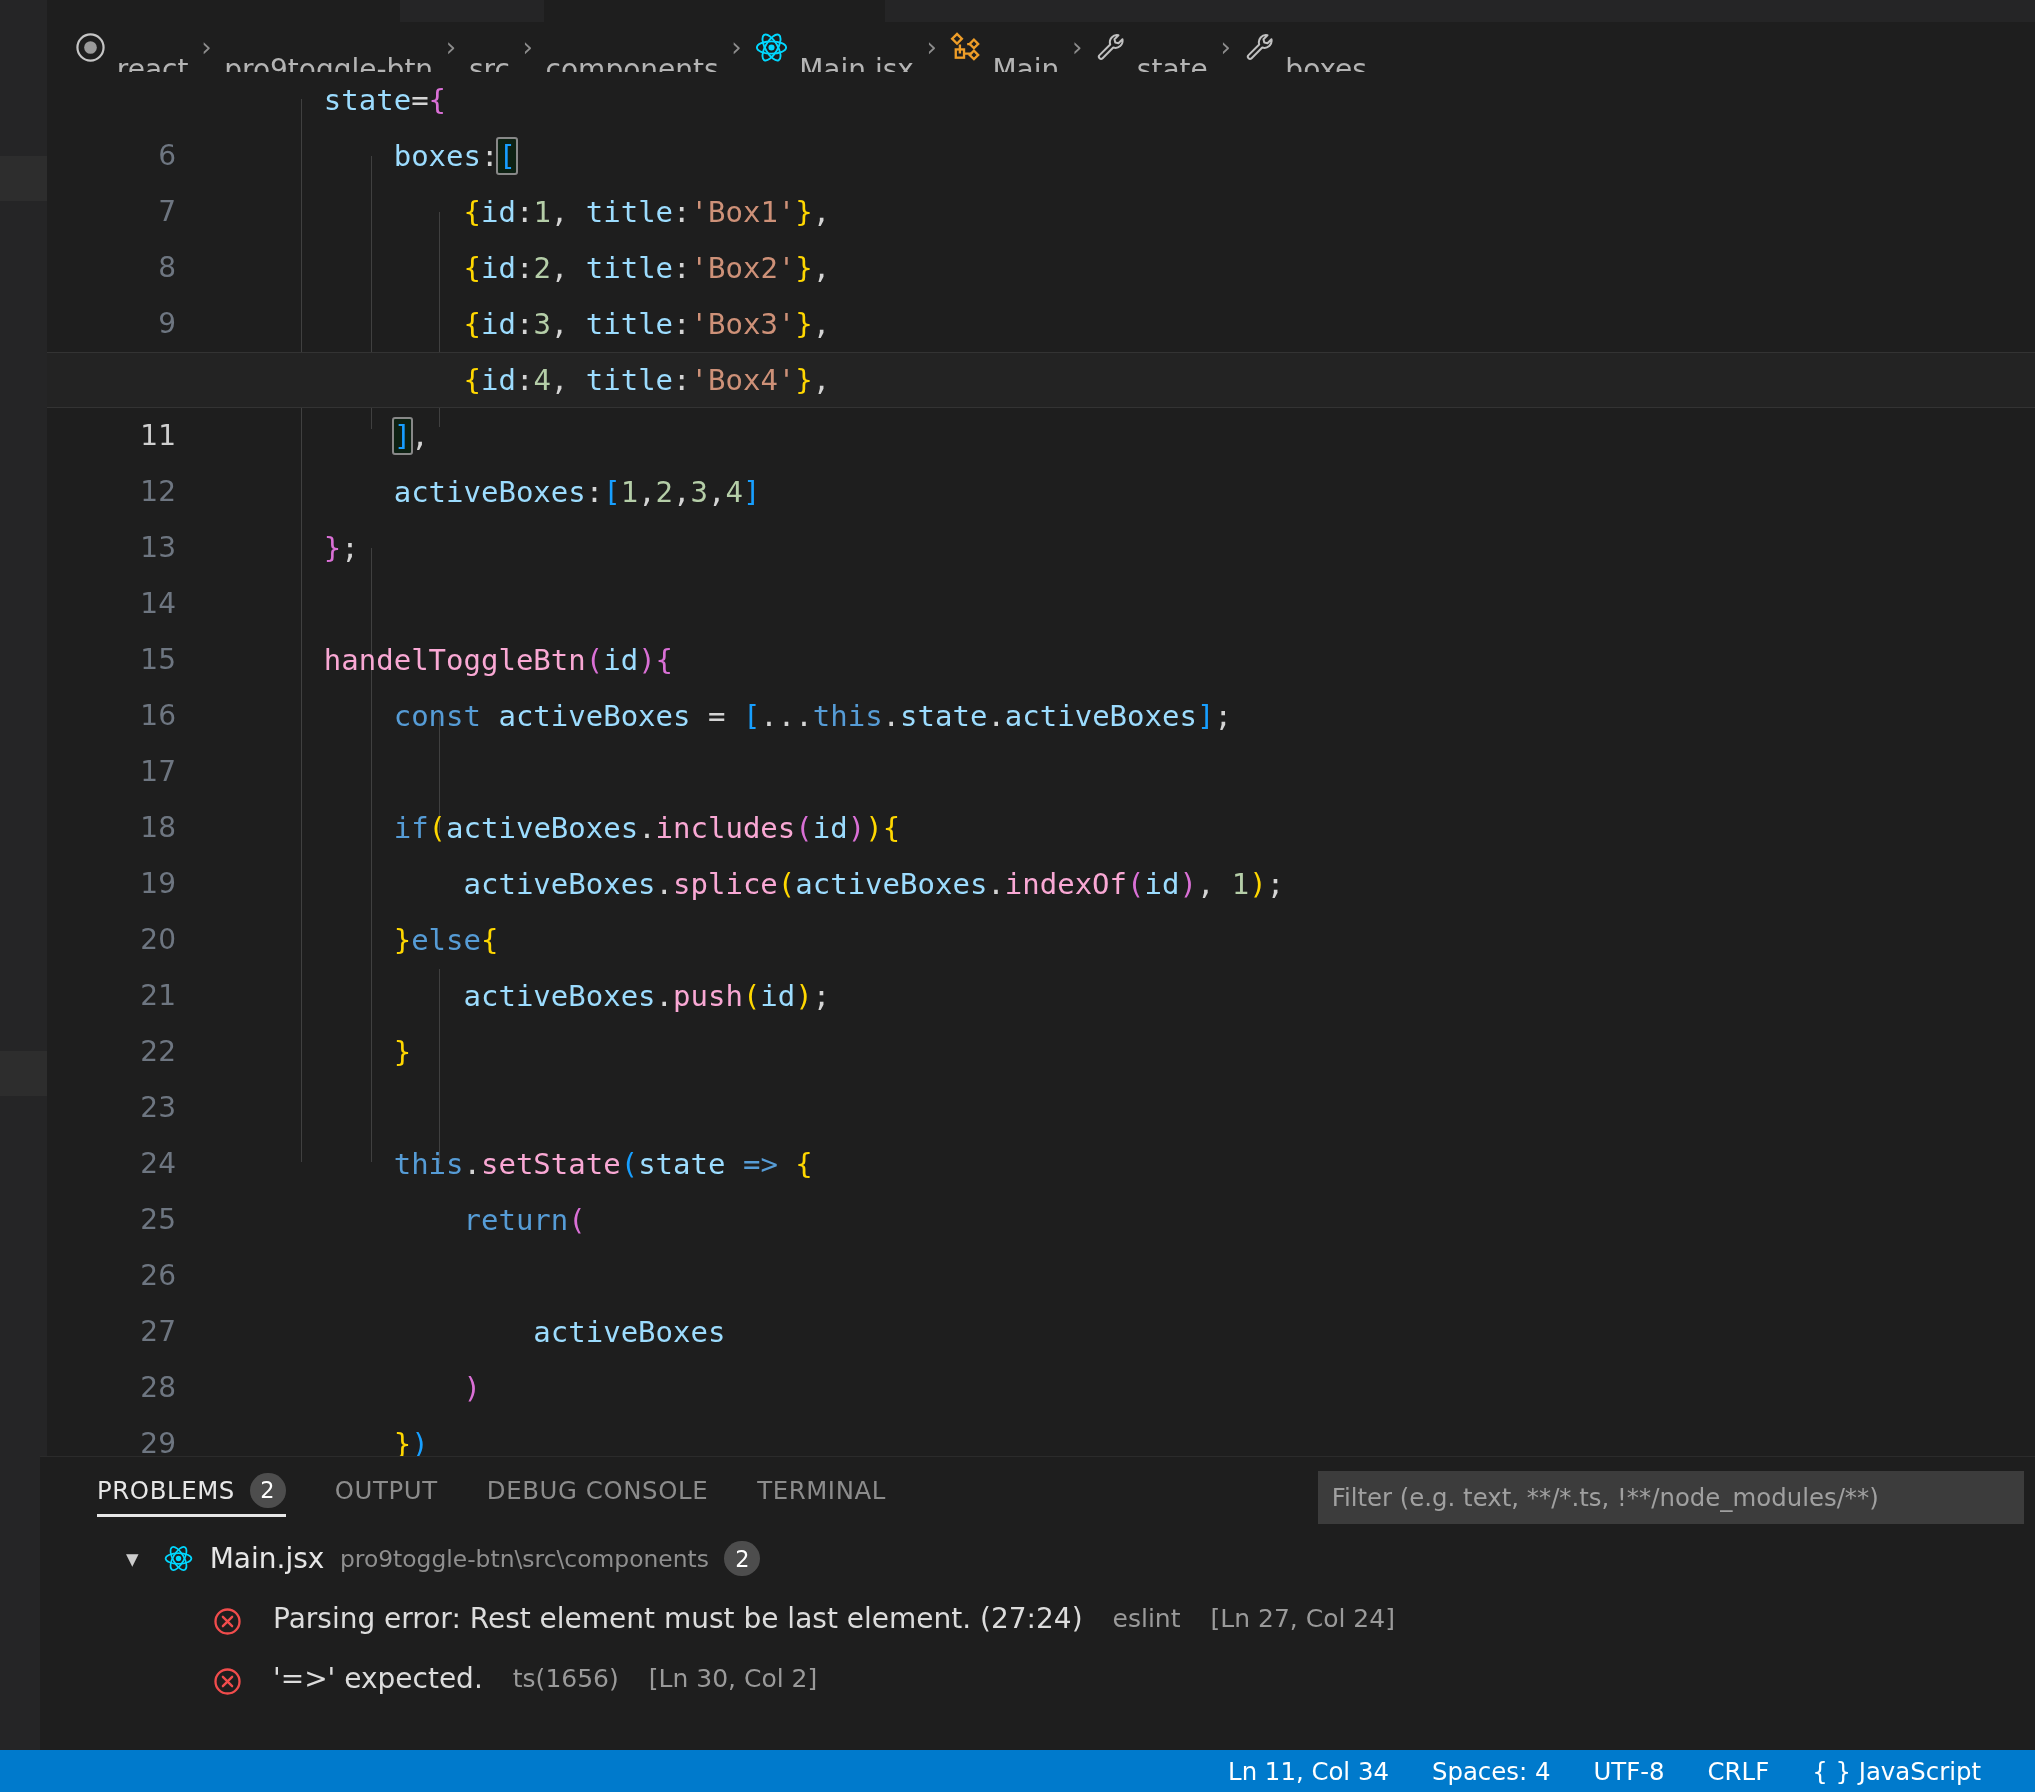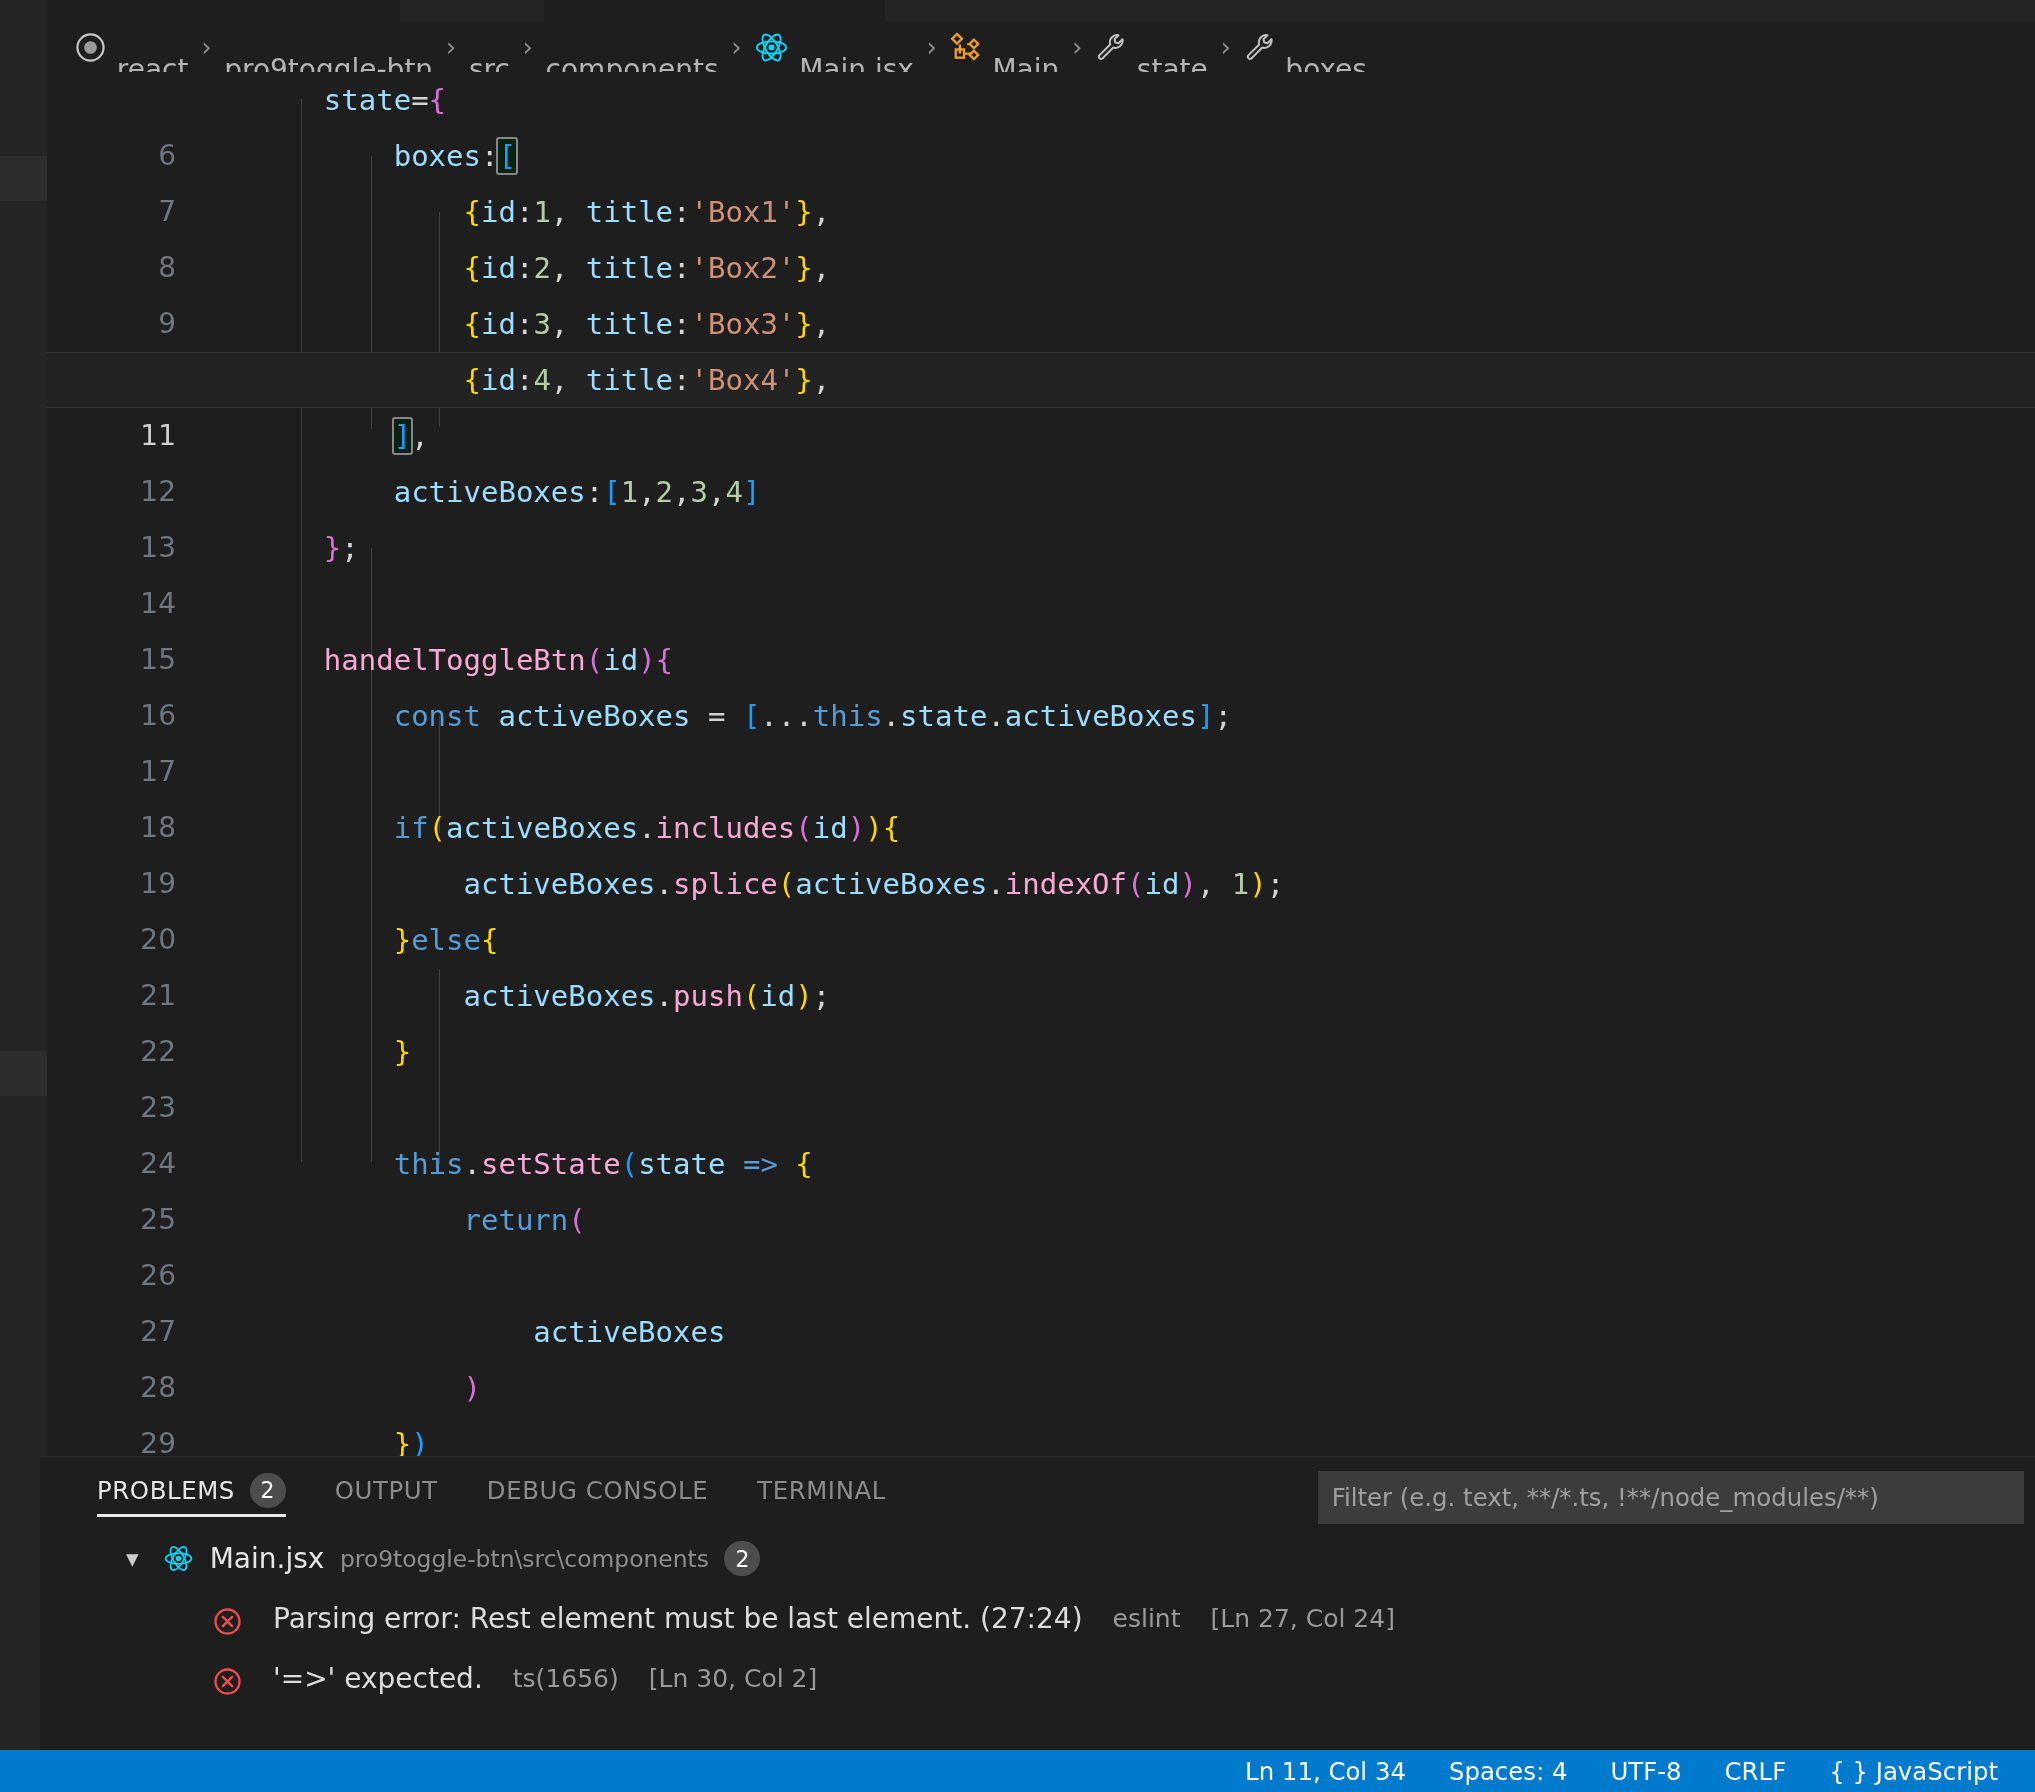--- a/index.html
+++ b/index.html
@@ -112,21 +112,21 @@
   .prob-row { display: flex; align-items: center; gap: 30px; padding-left: 172px; height: 60px; }
   .err-icon { position: relative; top: 4.9px; }
   .prob-msg { color: #dcdcdc; font-size: 28px; }
   .prob-src { color: #9a9a9a; font-size: 25px; }
   .prob-loc { color: #9a9a9a; font-size: 25px; }
 
   
   .statusbar {
     position: absolute; left: 0; bottom: 0; width: 2035px; height: 43px;
     background: #007acc; color: #ffffff; font-size: 24.4px;
-    display: flex; align-items: center; justify-content: flex-end; padding-right: 37px; gap: 43px;
+    display: flex; align-items: center; justify-content: flex-end; padding-right: 54px; gap: 43px;
     overflow: hidden;
   }
   .statusbar .si { white-space: nowrap; }
 </style>
 </head>
 <body>
 
 <div class="app">
 
   <div class="left-strip">

